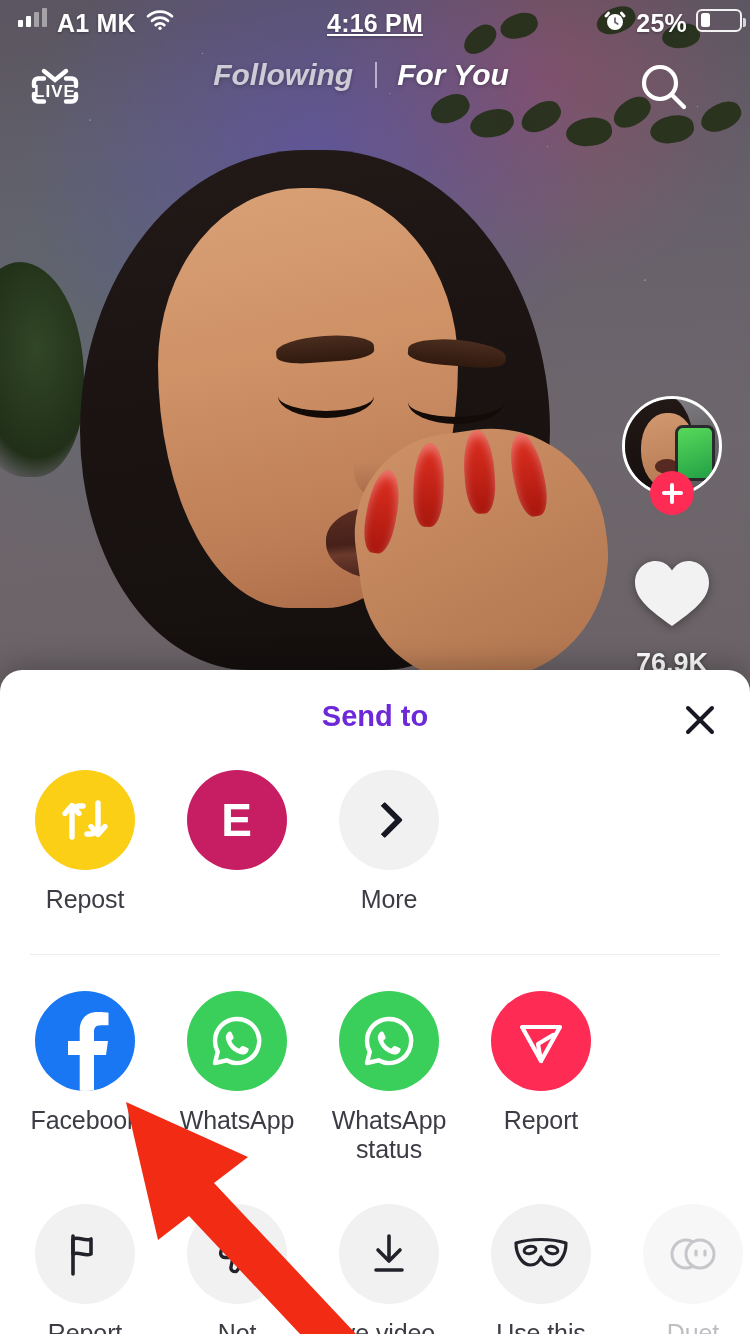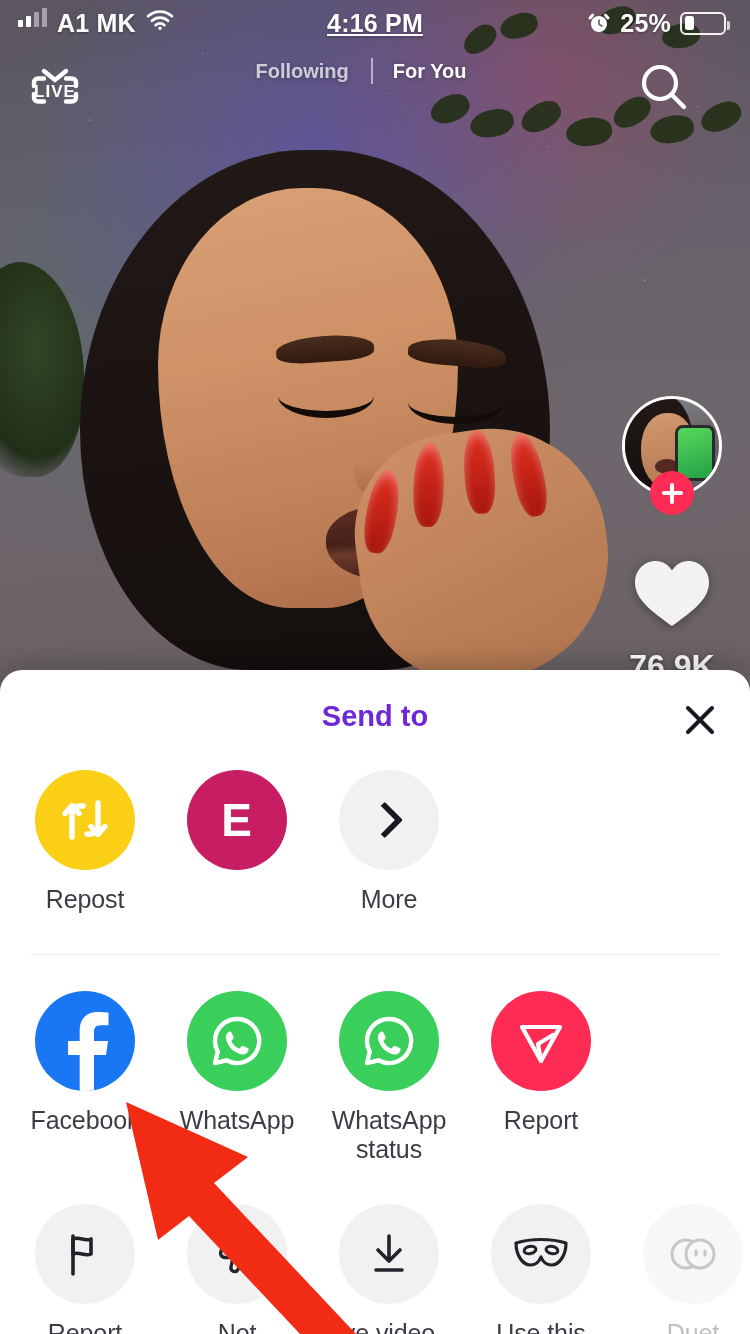--- a/index.html
+++ b/index.html
@@ -104,21 +104,21 @@
 
   
   #status-bar {
     position:absolute; top:0; left:0; width:750px; height:46px;
     display:flex; align-items:center; color:#fff;
     font-size:25px; font-weight:600; letter-spacing:.2px;
     text-shadow:0 1px 3px rgba(0,0,0,.35);
   }
   .sb-left { display:flex; align-items:flex-start; gap:10px; padding-left:18px; }
   .sb-center { position:absolute; left:0; right:0; text-align:center; font-size:25px; font-weight:600;text-decoration:underline; }
-  .sb-right { margin-left:auto; display:flex; align-items:center; gap:9px; padding-right:24px; }
+  .sb-right { margin-left:auto; display:flex; align-items:flex-start; gap:9px; padding-right:8px; }
   .sig-bars { display:flex; align-items:flex-end; gap:3px; height:18px; }
   .sig-bars i { display:block; width:5px; background:#fff; border-radius:1px; }
   .sig-bars i:nth-child(1){ height:7px; }
   .sig-bars i:nth-child(2){ height:11px; }
   .sig-bars i:nth-child(3){ height:15px; opacity:.45; }
   .sig-bars i:nth-child(4){ height:19px; opacity:.45; }
   .battery {
     width:46px; height:23px; border:2.5px solid rgba(255,255,255,.92);
     border-radius:6px; position:relative; display:flex; align-items:center; padding:2.5px;
   }
@@ -130,21 +130,21 @@
 
   #top-nav {
     position:absolute; top:52px; left:0; width:722px; height:72px;
     display:flex; align-items:center; color:#fff;
   }
   #live-button { position:absolute; left:24px; top:8px; width:62px; height:58px; }
   #tabs {
     position:absolute; left:0; right:0; display:flex; justify-content:center;
     align-items:center; gap:0; top:6px;
   }
-  .tab { font-size:20px; padding:0 22px; text-shadow:0 1px 4px rgba(0,0,0,.3); }
+  .tab { font-size:30px; padding:0 22px; text-shadow:0 1px 4px rgba(0,0,0,.3);font-style:italic; }
   .tab.inactive { color:rgba(255,255,255,.72); font-weight:600; }
   .tab.active { color:#fff; font-weight:bold;padding-left:20px; }
   .tab-divider { width:2px; height:26px; background:rgba(255,255,255,.55); }
   #search-button { position:absolute; right:30px; top:8px; width:56px; height:56px; }
 
   
   #right-rail { position:absolute; right:22px; top:396px; width:112px; }
   #avatar-wrap { position:relative; width:100px; height:100px; margin:0 auto; }
   #avatar {
     width:100px; height:100px; border-radius:50%; border:3px solid #fff; overflow:hidden;
@@ -165,21 +165,21 @@
     width:44px; height:44px; border-radius:50%; background:#FE2C55;
     display:flex; align-items:center; justify-content:center;
   }
   #follow-button::before, #follow-button::after {
     content:""; position:absolute; background:#fff; border-radius:2px;
   }
   #follow-button::before { width:21px; height:4px; }
   #follow-button::after { width:4px; height:21px; }
   #like-group { margin-top:58px; text-align:center; }
   #like-count {
-    color:#fff; font-size:32px; font-weight:bold; margin-top:12px;
+    color:#fff; font-size:27px; font-weight:bold; margin-top:12px;
     text-shadow:0 1px 4px rgba(0,0,0,.45);
   }
 
   
   #share-sheet {
     position:absolute; left:0; bottom:0; width:750px; height:664px;
     background:#fff; border-radius:22px 22px 0 0;
     box-shadow:0 -6px 26px rgba(0,0,0,.22);
   }
   #sheet-header { position:relative; height:92px; }

